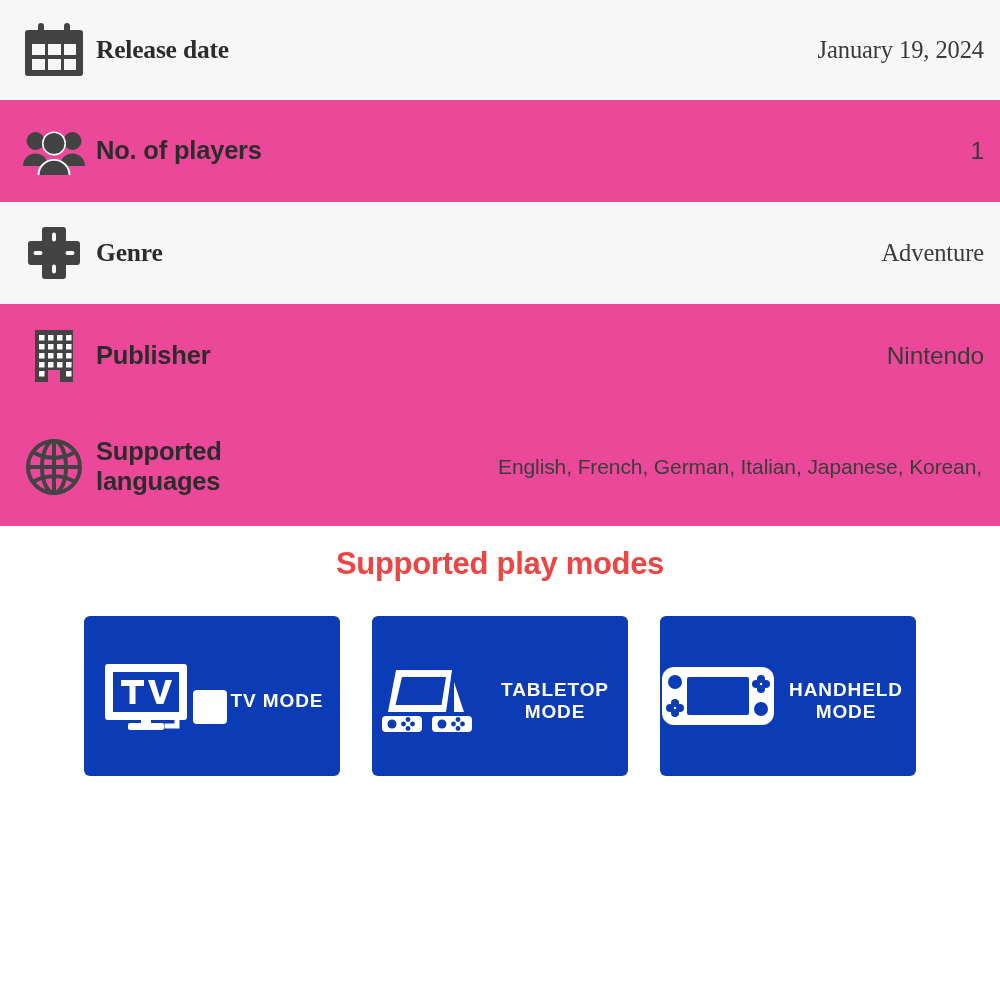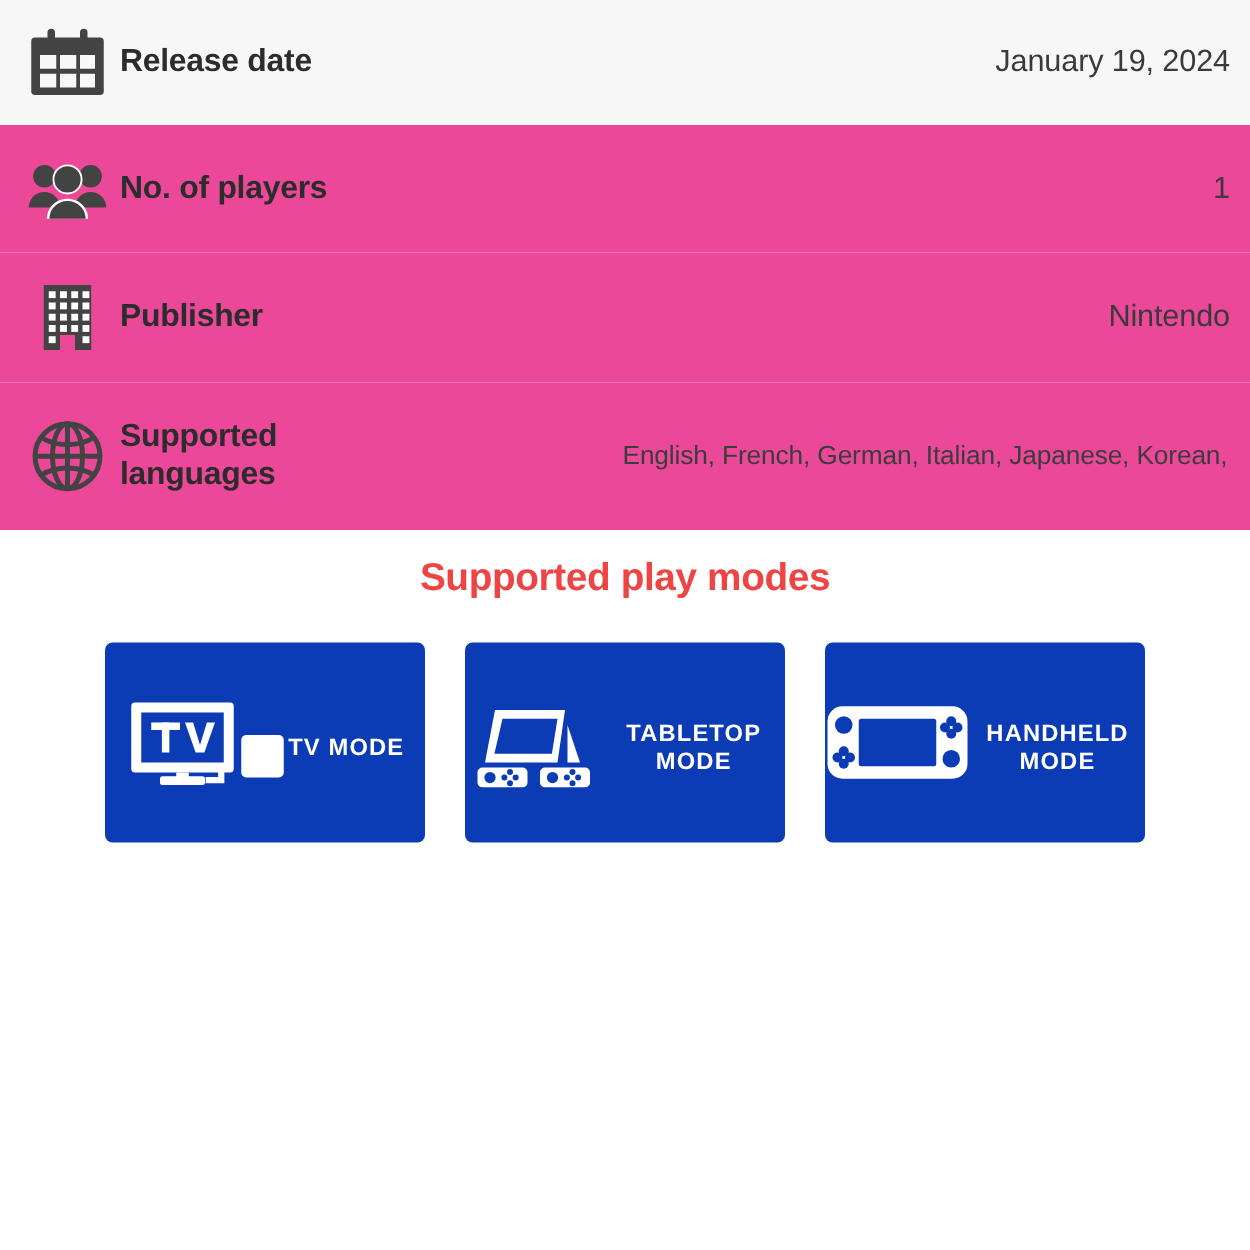--- a/index.html
+++ b/index.html
@@ -27,20 +27,21 @@
   }
   .spec-row {
     display: flex;
     align-items: center;
     width: 1000px;
     box-sizing: border-box;
     background: #ec4899;
   }
   .spec-row.striped {
     background: #f7f7f7;
+    font-family: Liberation Serif, serif;
   }
   .spec-left {
     display: flex;
     align-items: center;
     flex: 0 0 470px;
     padding-left: 22px;
     box-sizing: border-box;
   }
   .spec-icon {
     width: 66px;
@@ -187,20 +188,37 @@
             <path d="M17.5 56c0-8 6.5-14.3 14.5-14.3S46.5 48 46.5 56z"></path>
           </svg>
         </span>
         <span class="spec-label">No. of players</span>
       </div>
       <div class="spec-right">
         <span class="spec-value">1</span>
       </div>
     </div>
 
+    <div class="spec-row striped h-genre">
+      <div class="spec-left">
+        <span class="spec-icon">
+          <svg width="64" height="64" viewBox="0 0 64 64" fill="#434343" aria-hidden="true">
+            <path d="M23 6h18a3 3 0 0 1 3 3v11h11a3 3 0 0 1 3 3v18a3 3 0 0 1-3 3H44v11a3 3 0 0 1-3 3H23a3 3 0 0 1-3-3V44H9a3 3 0 0 1-3-3V23a3 3 0 0 1 3-3h11V9a3 3 0 0 1 3-3z"></path>
+            <rect x="30" y="11.5" width="4" height="9" rx="2" fill="#f7f7f7"></rect>
+            <rect x="30" y="43.5" width="4" height="9" rx="2" fill="#f7f7f7"></rect>
+            <rect x="11.5" y="30" width="9" height="4" rx="2" fill="#f7f7f7"></rect>
+            <rect x="43.5" y="30" width="9" height="4" rx="2" fill="#f7f7f7"></rect>
+          </svg>
+        </span>
+        <span class="spec-label">Genre</span>
+      </div>
+      <div class="spec-right">
+        <span class="spec-value">Adventure</span>
+      </div>
+    </div>
 
     <div class="spec-row h-publisher">
       <div class="spec-left">
         <span class="spec-icon">
           <svg width="64" height="64" viewBox="0 0 64 64" fill="#434343" aria-hidden="true">
             <path d="M13 6h38v52H38V46H26v12H13z"></path>
             <g fill="#ffffff">
               <rect x="17" y="11" width="5.5" height="5.5"></rect>
               <rect x="26" y="11" width="5.5" height="5.5"></rect>
               <rect x="35" y="11" width="5.5" height="5.5"></rect>

